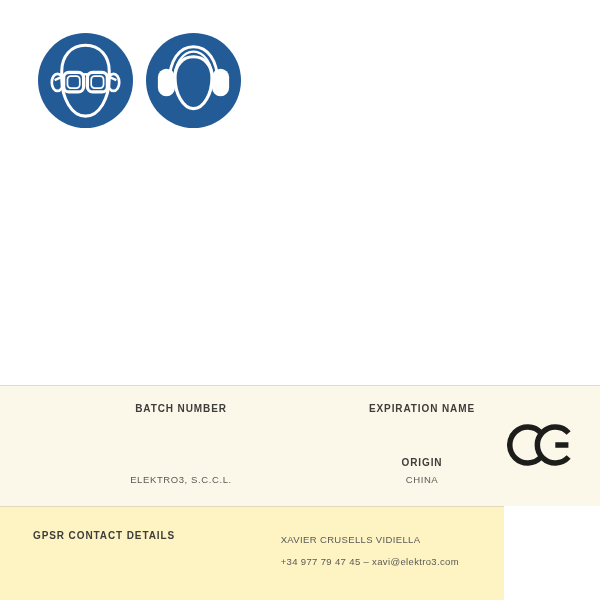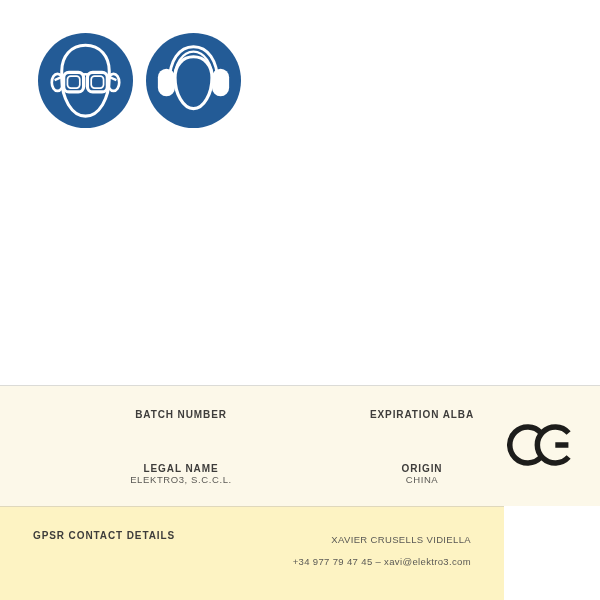--- a/index.html
+++ b/index.html
@@ -14,30 +14,30 @@
 
   
   .section-info { position:absolute; top:385px; left:0; width:600px; height:121px;
                   background:var(--cream-bg); border-top:1px solid var(--divider-light); }
   .cell { position:absolute; width:250px; text-align:center; white-space:nowrap; }
   .col-left  { left:56px; }
   .col-right { left:297px; }
   .row-1 { top:17px; }
   .row-2 { top:71px; }
   .row-3 { top:88px; }
-  .label { font-size:10px; font-weight:bold; letter-spacing:0.9px; color:var(--label-text);margin-top:6px; }
+  .label { font-size:10px; font-weight:bold; letter-spacing:0.9px; color:var(--label-text); }
   .value { font-size:9.5px; letter-spacing:0.6px; color:var(--value-text);text-align:center; }
   .ce-mark { position:absolute; left:507px; top:36px; width:69px; height:46px; color:var(--ce-black); }
 
   
   .section-gpsr { position:absolute; top:506px; left:0; width:504px; height:94px;
                   background:var(--yellow-bg); border-top:1px solid var(--divider-dark); }
   .gpsr-label { position:absolute; left:33px; top:23px; font-size:10px; font-weight:bold;
                 letter-spacing:0.9px; color:var(--label-text); white-space:nowrap; }
-  .gpsr-contact { position:absolute; right:33px; top:22px; text-align:right; font-size:9.5px;
+  .gpsr-contact { position:absolute; right:45px; top:22px; font-size:9.5px;
                   letter-spacing:0.35px; color:var(--value-text); line-height:21.5px; white-space:nowrap; }
 </style>
 </head>
 <body>
 
 <div class="canvas">
 
   <div class="safety-icons">
 
     <svg class="safety-icon" viewBox="0 0 100 100" role="img" aria-label="Wear eye protection">
@@ -69,23 +69,22 @@
       <path d="M50 25 C61.5 25 69.5 34 69.5 47 C69.5 63.5 61 79.5 50 79.5
                C39 79.5 30.5 63.5 30.5 47 C30.5 34 38.5 25 50 25 Z" fill="var(--icon-blue)" stroke="#fff" stroke-width="3.4"></path>
 
       <rect x="12.5" y="37.5" width="18" height="29" rx="9" fill="#fff"></rect>
       <rect x="69.5" y="37.5" width="18" height="29" rx="9" fill="#fff"></rect>
     </svg>
   </div>
 
   <div class="section-info">
     <div class="cell col-left row-1 label">BATCH NUMBER</div>
-    <div class="cell col-right row-1 label">EXPIRATION ALBA</div>
+    <div class="cell col-right row-1 label">EXPIRATION NAME</div>
 
-    <div class="cell col-left row-2 label">LEGAL NAME</div>
     <div class="cell col-left row-3 value">ELEKTRO3, S.C.C.L.</div>
 
     <div class="cell col-right row-3 value">CHINA</div>
     <div class="cell col-right row-2 label">ORIGIN</div>
 
     <svg class="ce-mark" viewBox="0 0 100 64" role="img" aria-label="CE">
       <path d="M49.3 14.6 A26 26 0 1 0 49.3 49.4" fill="none" stroke="currentColor" stroke-width="8"></path>
       <path d="M89.3 14.6 A26 26 0 1 0 89.3 49.4" fill="none" stroke="currentColor" stroke-width="8"></path>
       <line x1="70" y1="32" x2="89" y2="32" stroke="currentColor" stroke-width="8"></line>
     </svg>

